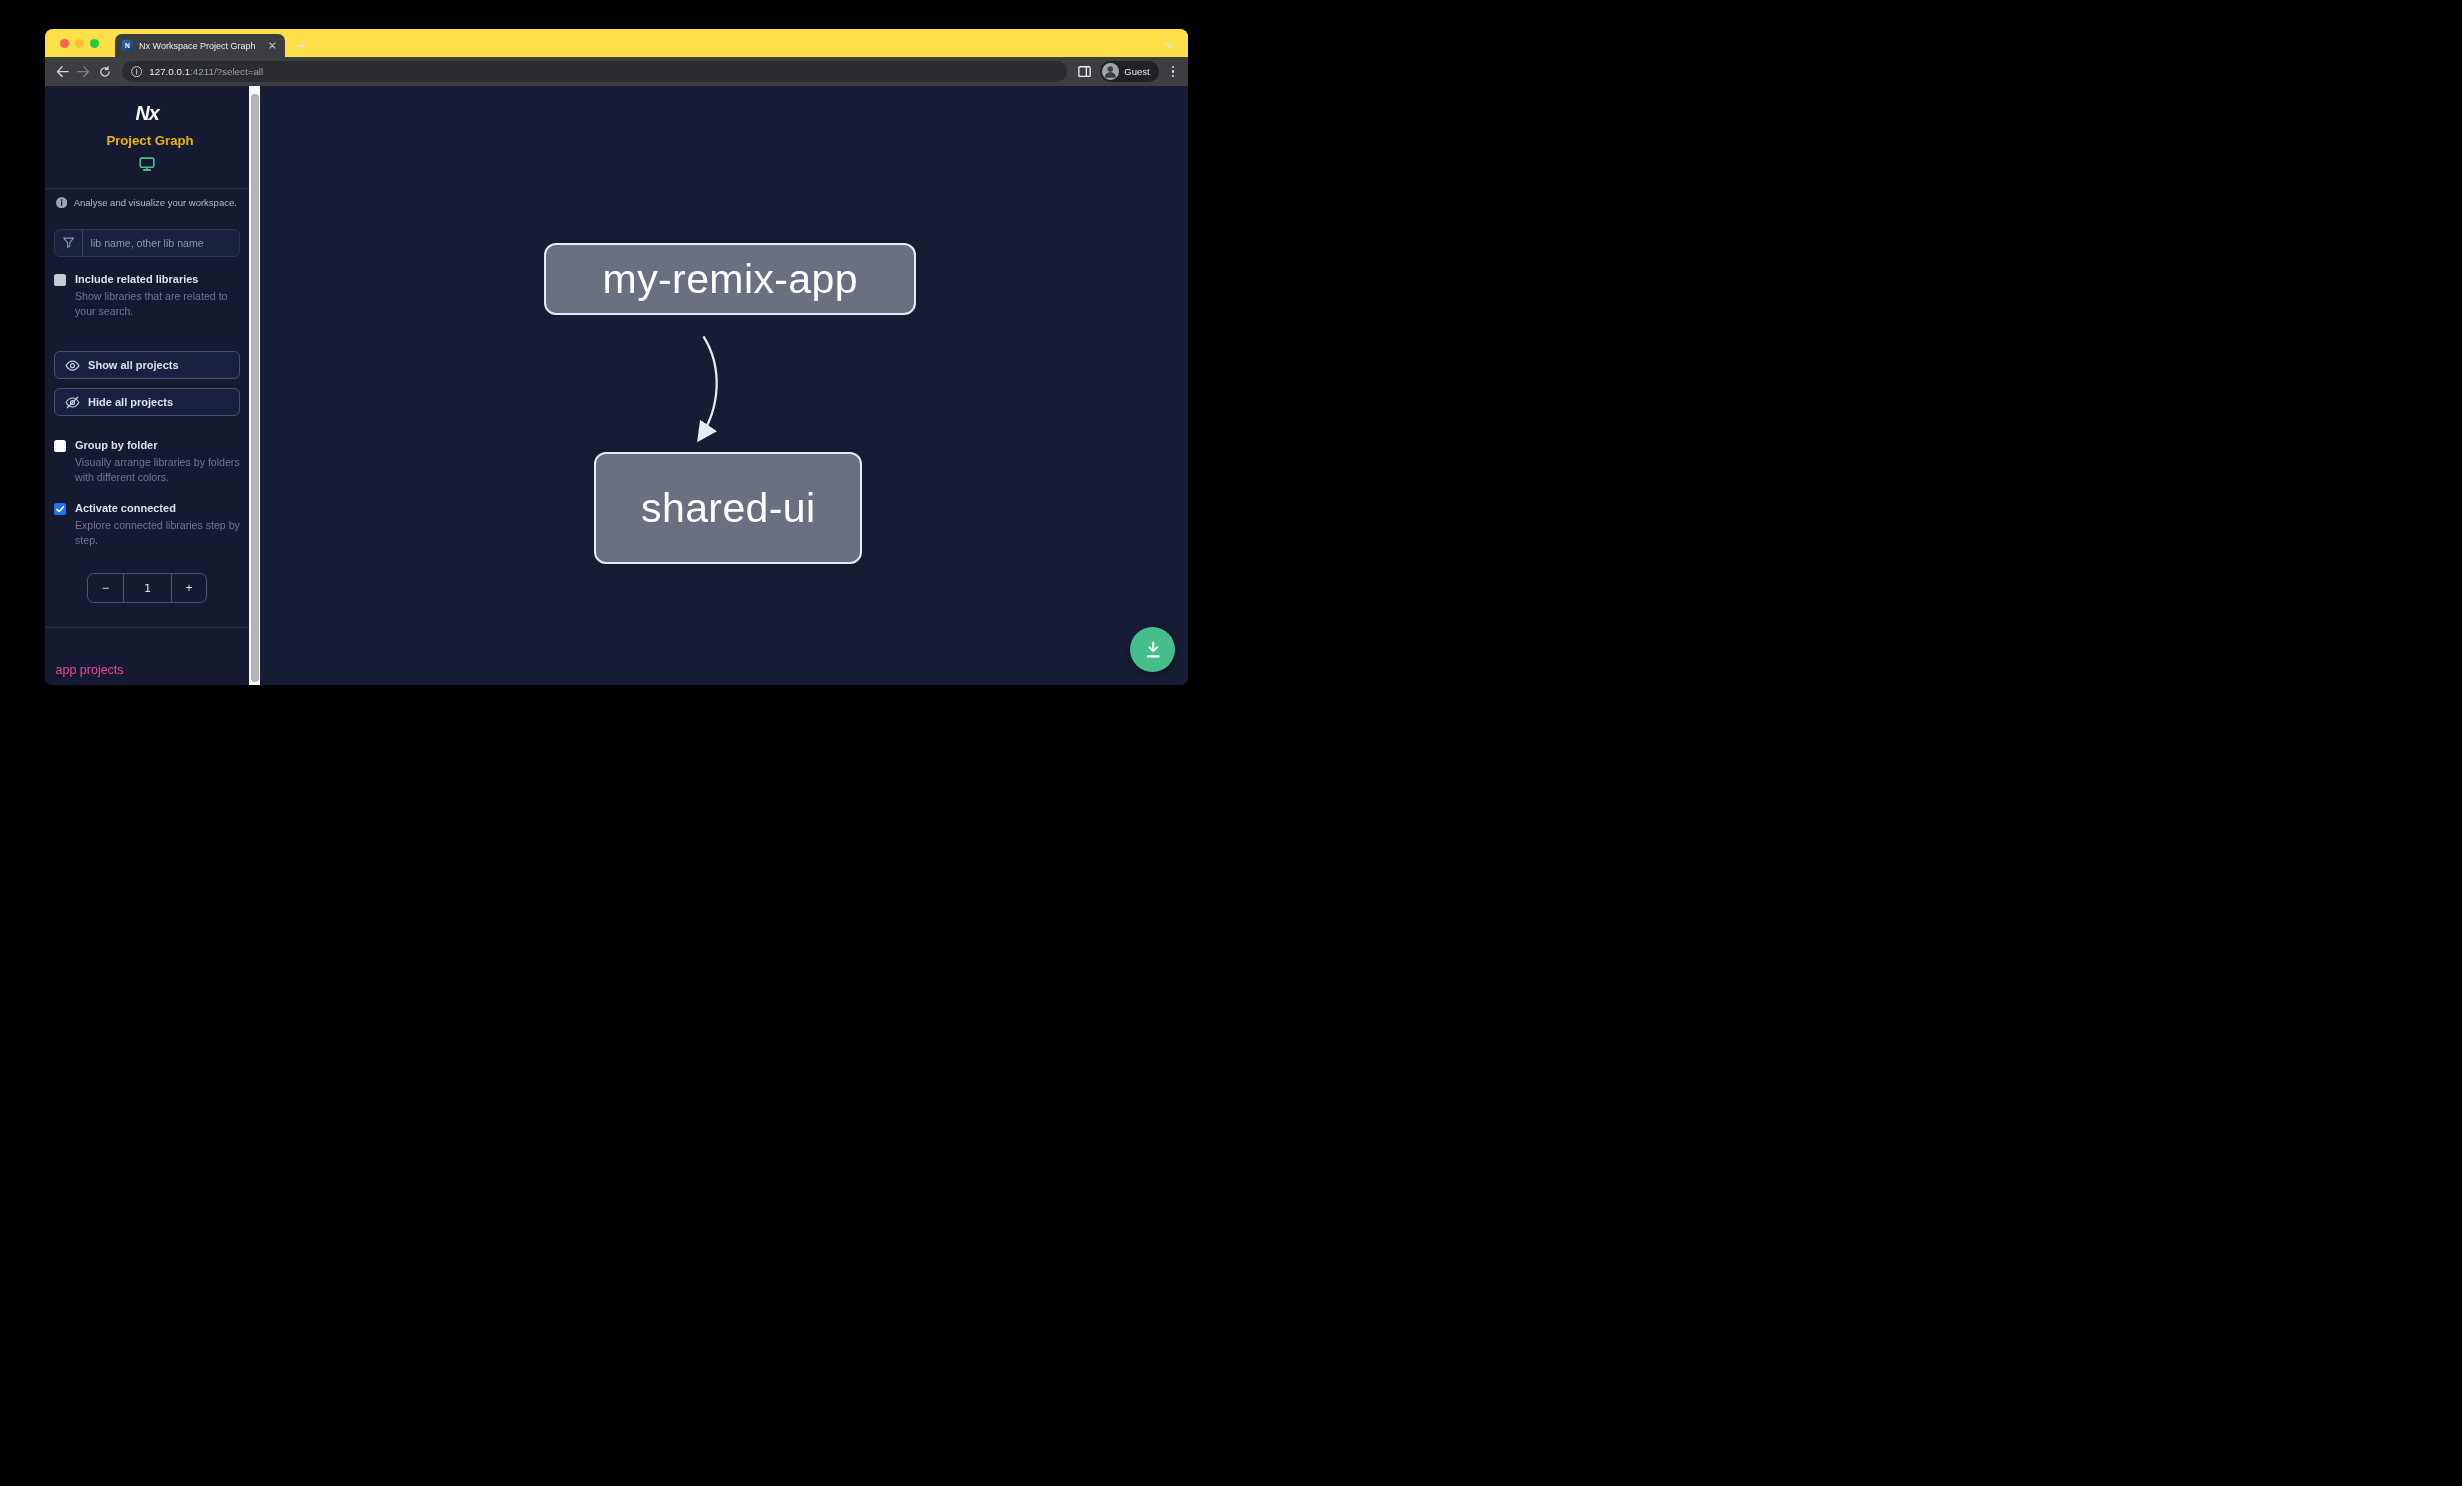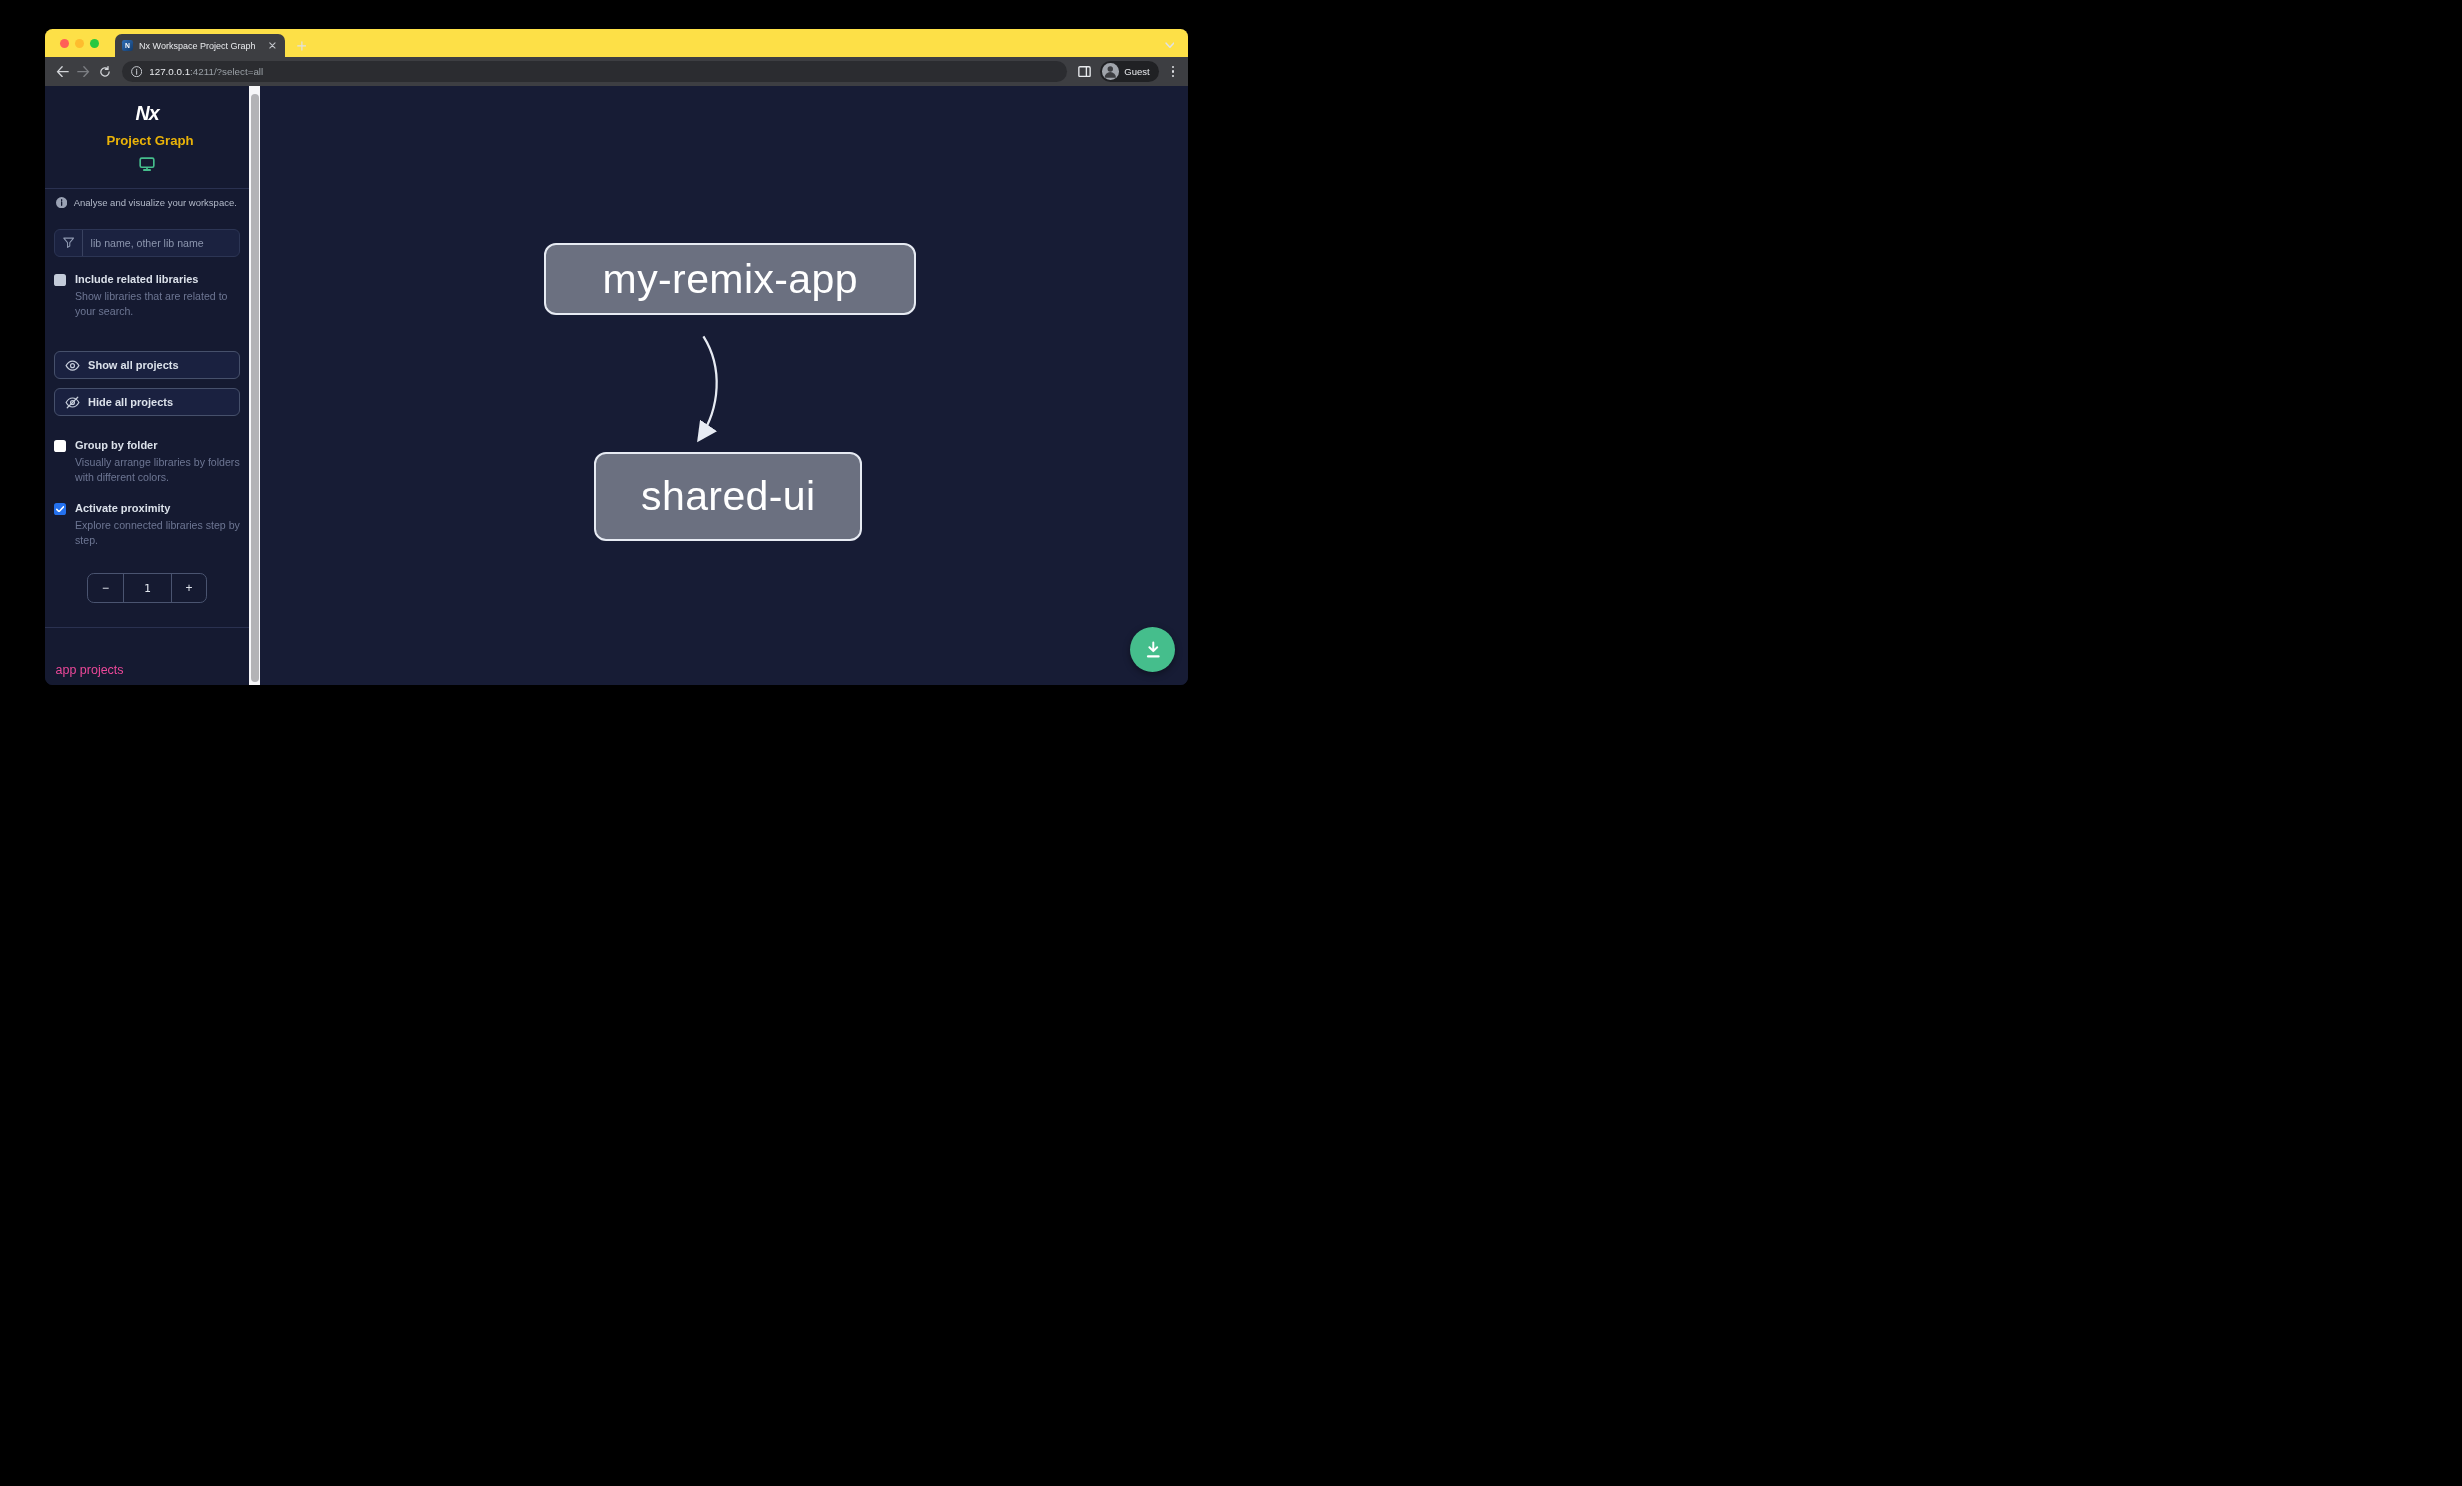--- a/index.html
+++ b/index.html
@@ -106,21 +106,21 @@
   .scroll-thumb { position:absolute; left:1.5px; right:1.5px; top:7.6px; bottom:3.8px;
                   background:#b3b3b6; border-radius:4.5px; }
 
   
   .canvas { flex:1; background:#171c35; position:relative; }
   .edge-svg { position:absolute; inset:0; width:100%; height:100%; }
   .gnode { position:absolute; background:#6b7080; border:2.3px solid #e7ebf3;
            border-radius:12px; display:flex; align-items:center; justify-content:center;
            color:#fff; font-size:41px; letter-spacing:0.4px; cursor:pointer; }
   .gnode.n1 { left:284px; top:157px; width:372px; height:72px; }
-  .gnode.n2 { left:334px; top:366px; width:268px; height:89px; }
+  .gnode.n2 { left:334px; top:366px; width:268px; height:112px; }
 
   .fab { position:absolute; left:870px; top:541px; width:45px; height:45px;
          border-radius:50%; background:#45be8c; display:flex; align-items:center;
          justify-content:center; box-shadow:0 2.3px 7.6px rgba(0,0,0,.4); cursor:pointer; }
 </style>
 </head>
 <body>
 
 <div class="window">
 
@@ -255,21 +255,21 @@
         <span class="cb-label">Group by folder</span>
         <span class="cb-desc">Visually arrange libraries by folders with different colors.</span>
       </div>
 
       <div class="cb-row" style="margin-top:18px">
         <span class="cb-box checked">
           <svg width="8.3" height="6.8" viewBox="0 0 11 9">
               <path d="M1 4.5L4 7.5L10 1" stroke="#fff" stroke-width="2" fill="none" stroke-linecap="round" stroke-linejoin="round"></path>
             </svg>
         </span>
-        <span class="cb-label">Activate proximity</span>
+        <span class="cb-label">Activate connected</span>
         <span class="cb-desc">Explore connected libraries step by step.</span>
       </div>
 
       <div class="stepper">
         <span class="step-dec">−</span>
         <span class="step-val">1</span>
         <span class="step-inc">+</span>
       </div>
 
       <div class="divider list-divider"></div>

